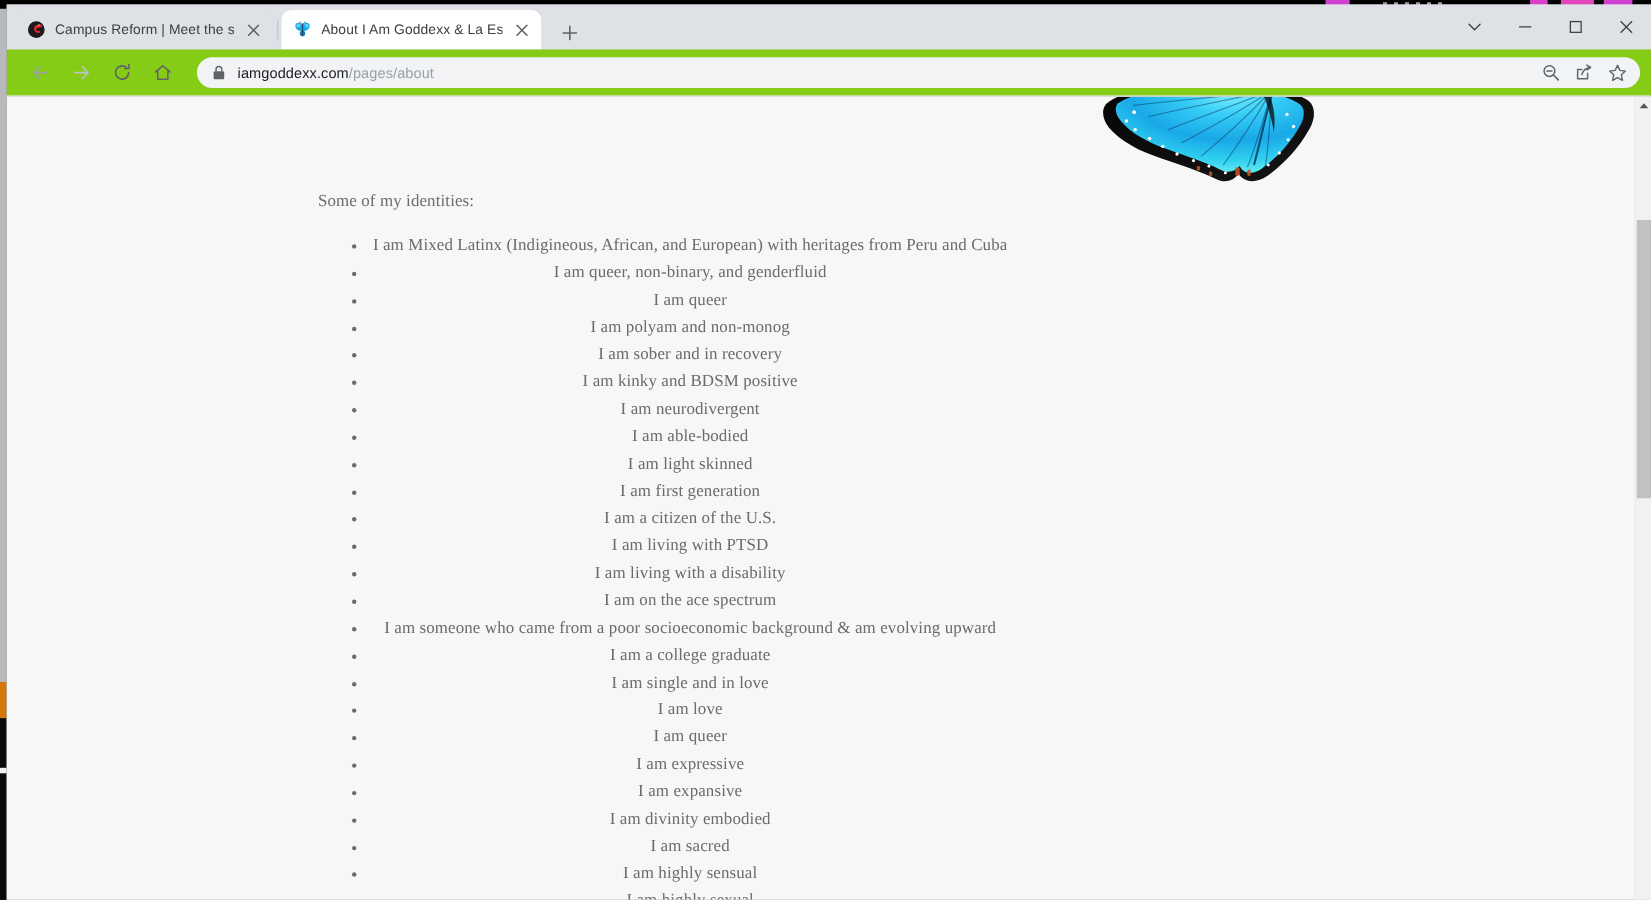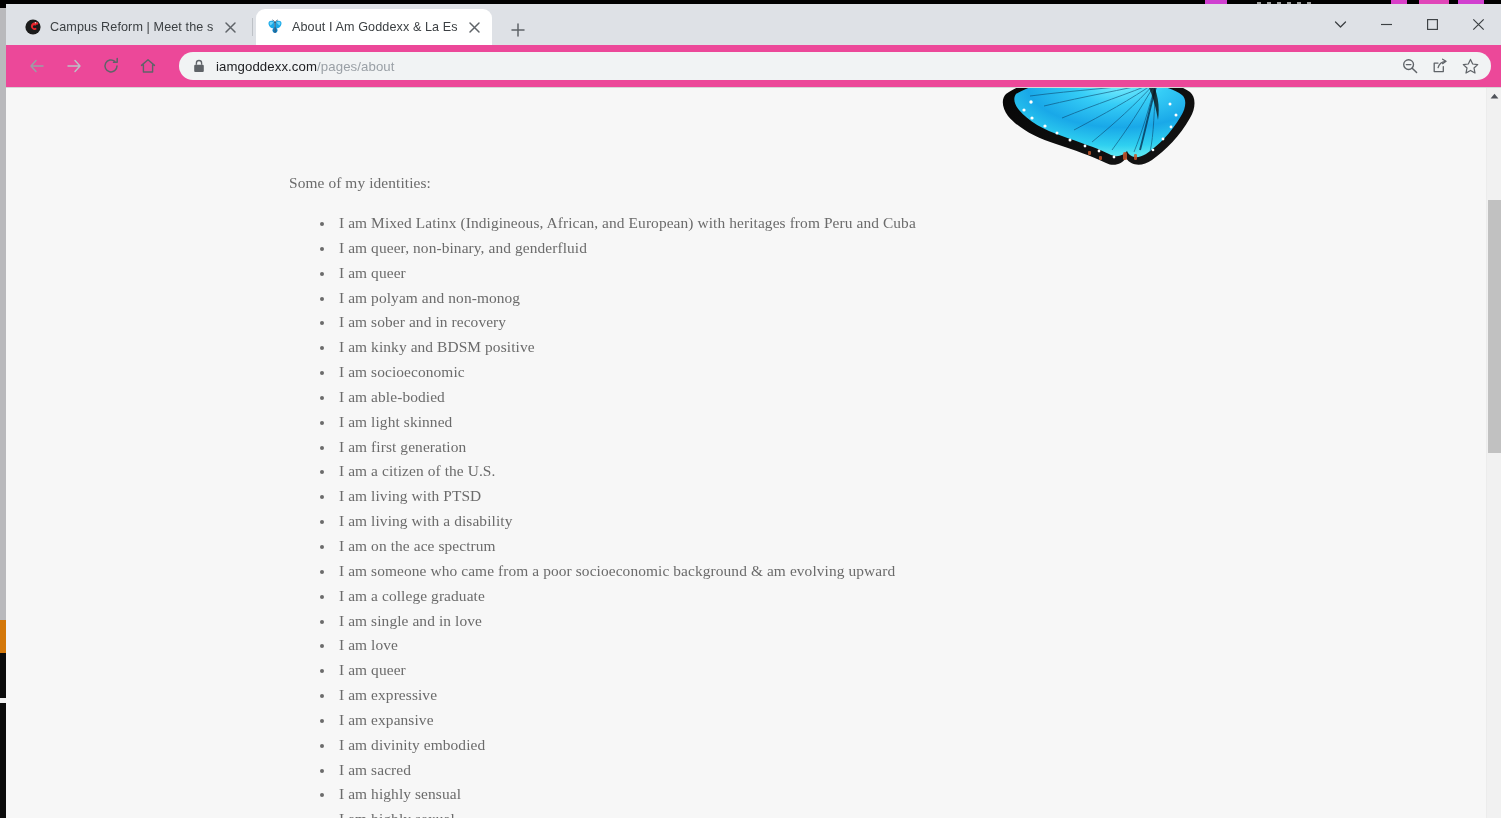--- a/index.html
+++ b/index.html
@@ -131,21 +131,21 @@
   #window-controls .wc {
     width: 46px; height: 41px;
     display: flex; align-items: center; justify-content: center;
     color: #3c4043;
   }
 
   
   #toolbar {
     position: relative;
     height: 42px;
-    background: #ec4899;
+    background: #84cc16;
     display: flex;
     align-items: center;
     padding: 0 10px;
   }
   .nav-btn {
     width: 30px; height: 30px;
     margin-right: 7px;
     display: flex; align-items: center; justify-content: center;
     border-radius: 50%;
     color: #5f6368;
@@ -231,20 +231,21 @@
   #identity-list li {
     position: relative;
     padding-left: 32px;
     height: 24.85px;
     line-height: 24.85px;
     font-family: "Liberation Serif", serif;
     font-size: 15.4px;
     color: #6b6b6b;
     white-space: nowrap;
     letter-spacing: .1px;
+    text-align: center;
   }
   #identity-list li::before {
     content: "";
     position: absolute;
     left: 13px;
     top: 11px;
     width: 4px; height: 4px;
     border-radius: 50%;
     background: #6b6b6b;
   }
@@ -501,21 +502,21 @@
 
       <div id="intro-text">Some of my identities:</div>
 
       <ul id="identity-list">
         <li>I am Mixed Latinx (Indigineous, African, and European) with heritages from Peru and Cuba</li>
         <li>I am queer, non-binary, and genderfluid</li>
         <li>I am queer</li>
         <li>I am polyam and non-monog</li>
         <li>I am sober and in recovery</li>
         <li>I am kinky and BDSM positive</li>
-        <li>I am socioeconomic</li>
+        <li>I am neurodivergent</li>
         <li>I am able-bodied</li>
         <li>I am light skinned</li>
         <li>I am first generation</li>
         <li>I am a citizen of the U.S.</li>
         <li>I am living with PTSD</li>
         <li>I am living with a disability</li>
         <li>I am on the ace spectrum</li>
         <li>I am someone who came from a poor socioeconomic background &amp; am evolving upward</li>
         <li>I am a college graduate</li>
         <li>I am single and in love</li>

